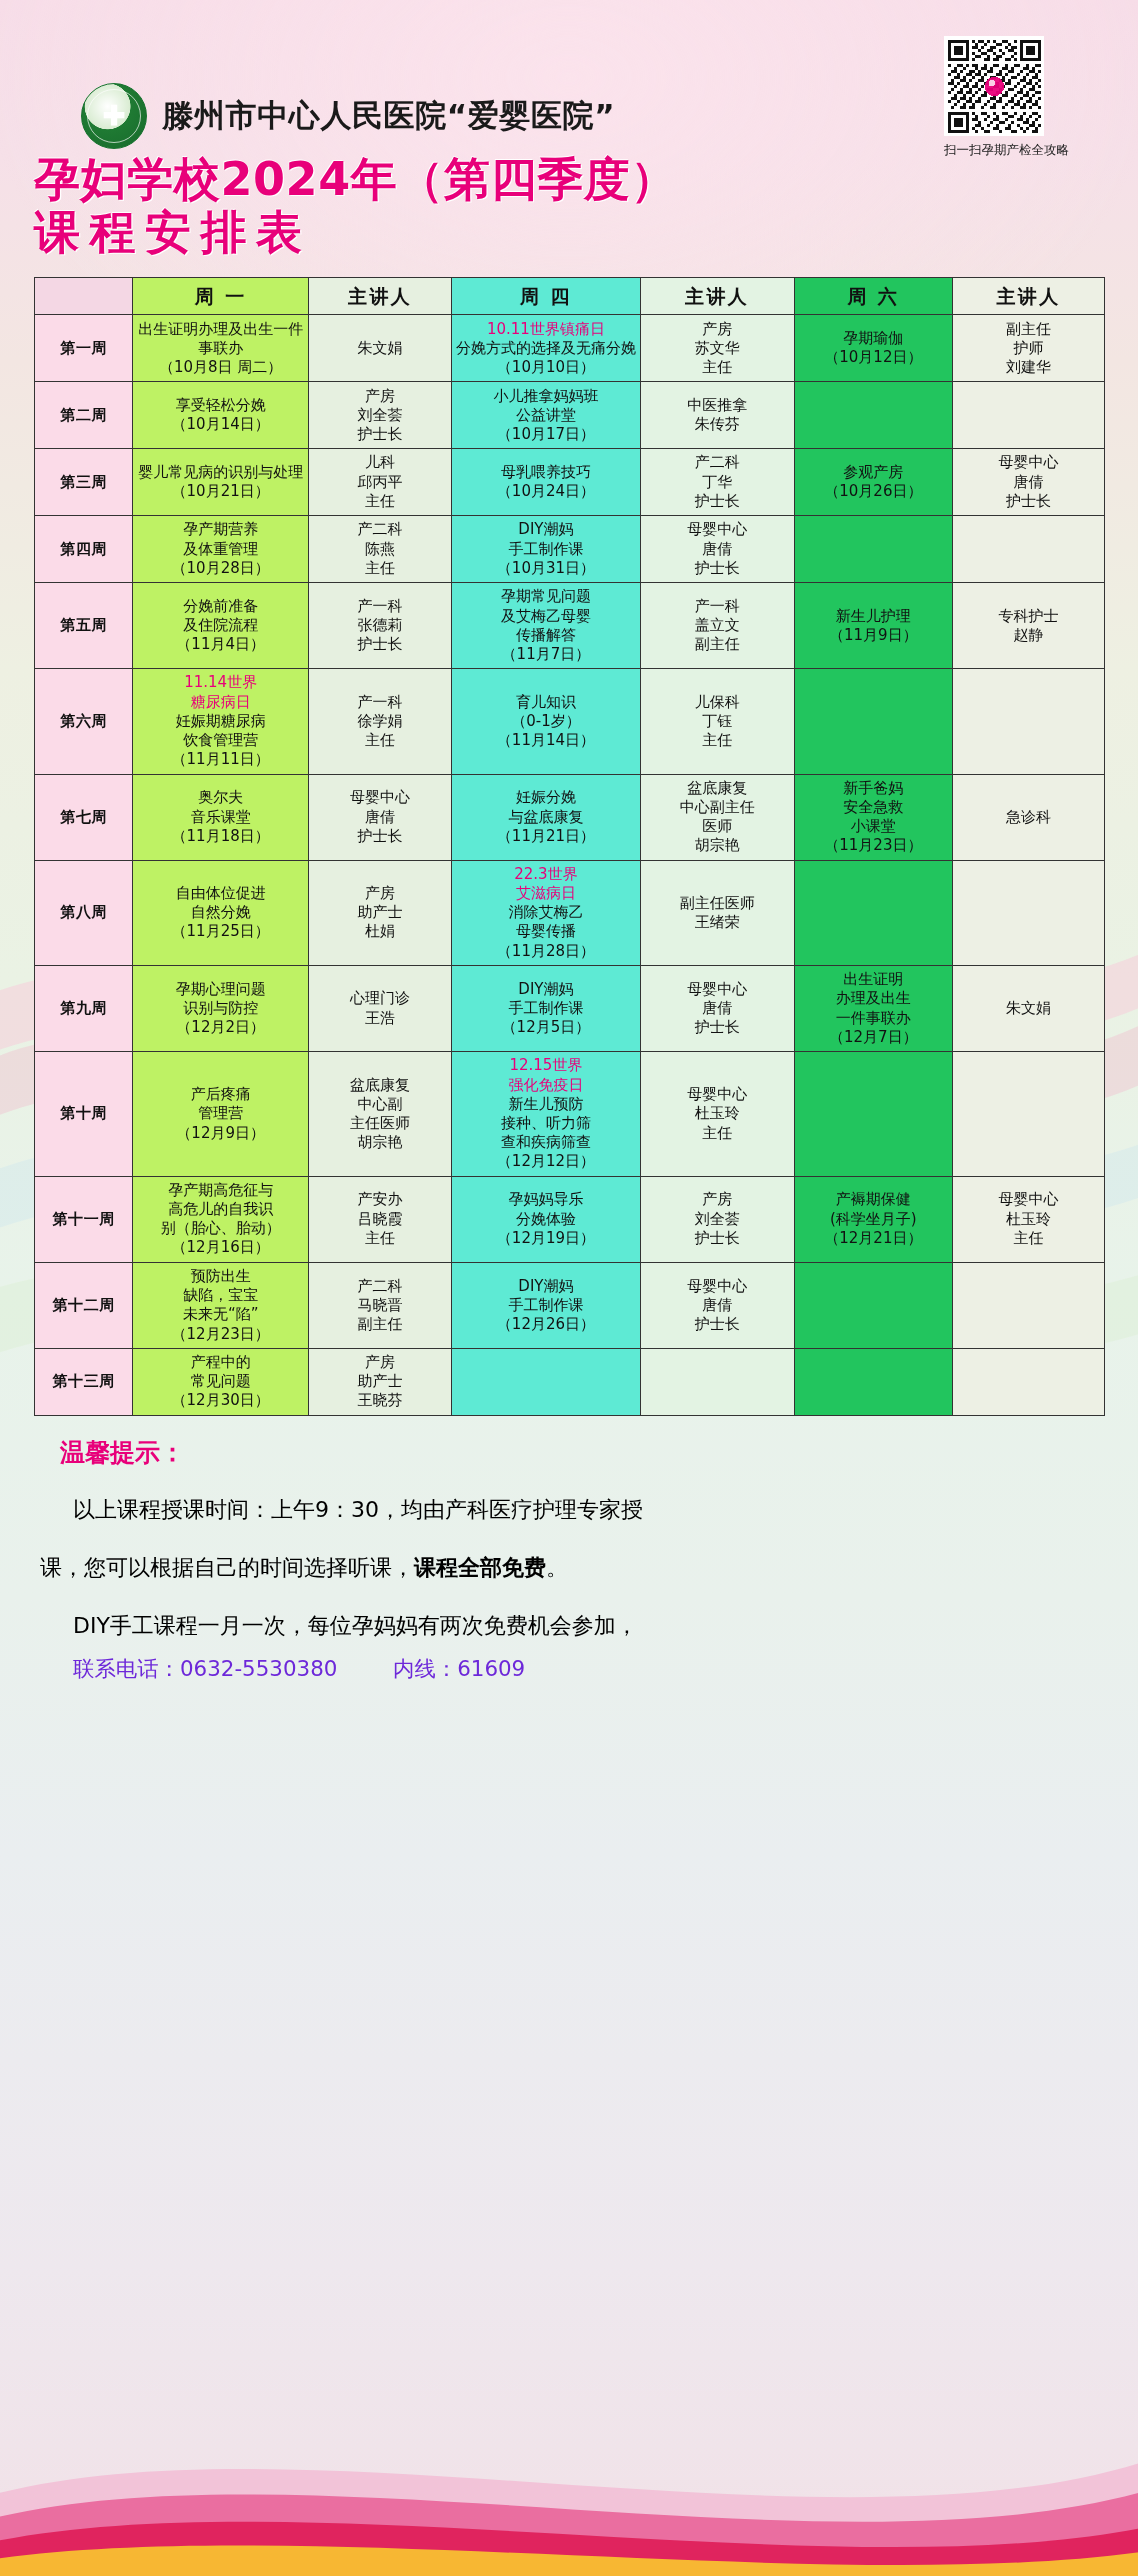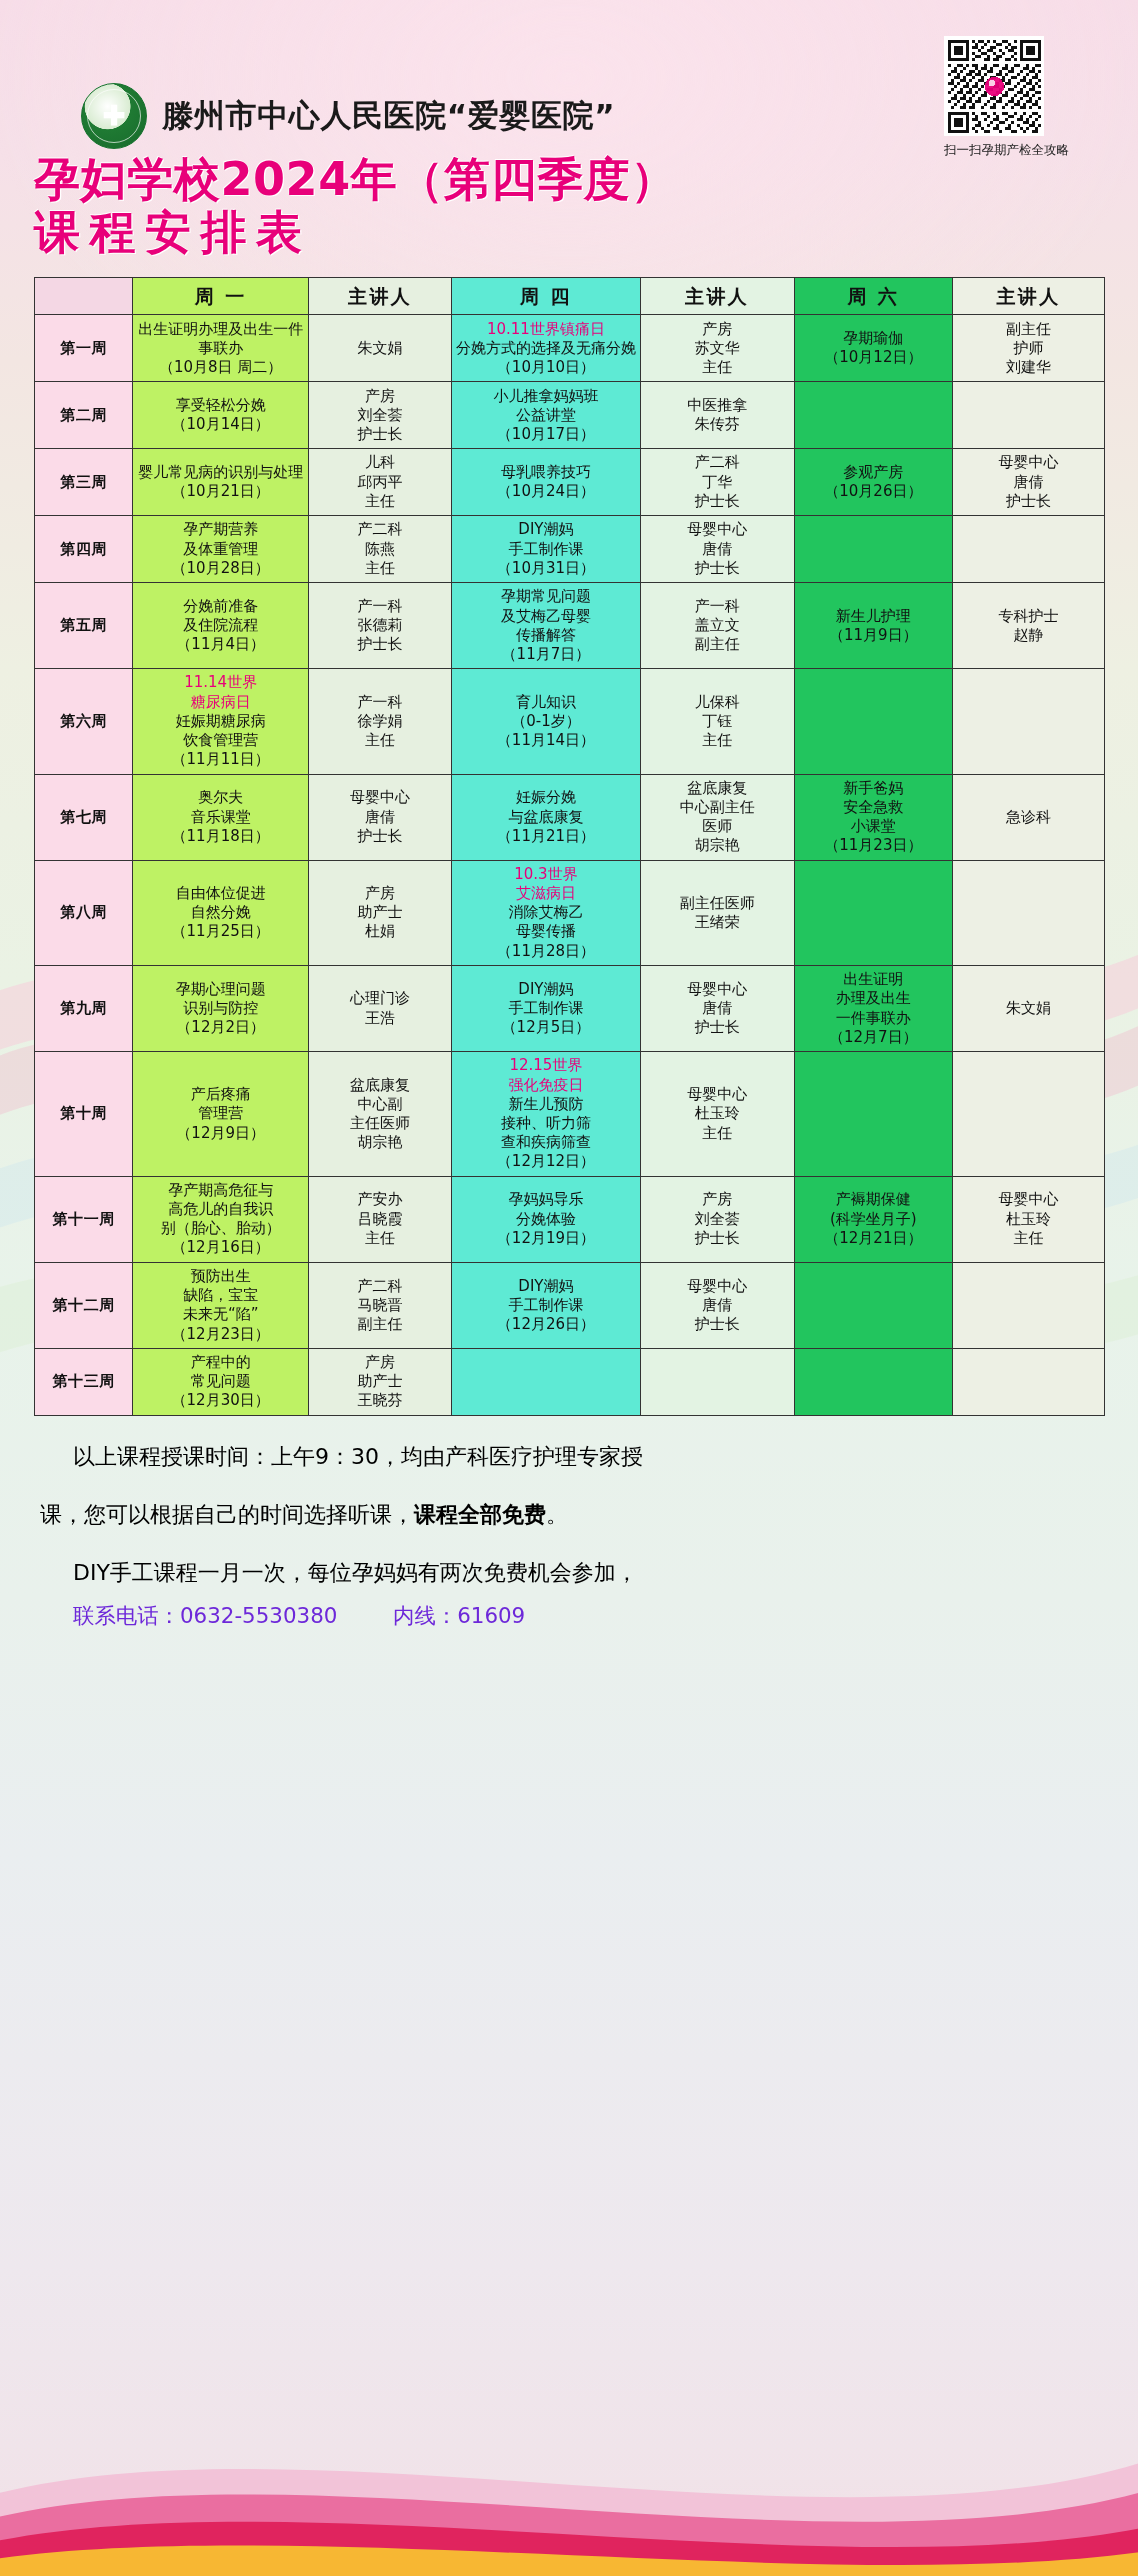--- a/index.html
+++ b/index.html
@@ -462,21 +462,21 @@
           <td class="c-sp1"><span>母婴中心<br>唐倩<br>护士长</span></td>
           <td class="c-thu"><span>妊娠分娩<br>与盆底康复<br>（11月21日）</span></td>
           <td class="c-sp2"><span>盆底康复<br>中心副主任<br>医师<br>胡宗艳</span></td>
           <td class="c-sat"><span>新手爸妈<br>安全急救<br>小课堂<br>（11月23日）</span></td>
           <td class="c-sp3"><span>急诊科</span></td>
         </tr>
         <tr>
           <td class="week">第八周</td>
           <td class="c-mon"><span>自由体位促进<br>自然分娩<br>（11月25日）</span></td>
           <td class="c-sp1"><span>产房<br>助产士<br>杜娟</span></td>
-          <td class="c-thu"><span class="hl">10.3</span><span class="hl">世界<br>艾滋病日</span><br><span>消除艾梅乙<br>母婴传播<br>（11月28日）</span></td>
+          <td class="c-thu"><span class="hl">22.3</span><span class="hl">世界<br>艾滋病日</span><br><span>消除艾梅乙<br>母婴传播<br>（11月28日）</span></td>
           <td class="c-sp2"><span>副主任医师<br>王绪荣</span></td>
           <td class="c-sat"></td>
           <td class="c-sp3"></td>
         </tr>
         <tr>
           <td class="week">第九周</td>
           <td class="c-mon"><span>孕期心理问题<br>识别与防控<br>（12月2日）</span></td>
           <td class="c-sp1"><span>心理门诊<br>王浩</span></td>
           <td class="c-thu"><span>DIY潮妈<br>手工制作课<br>（12月5日）</span></td>
           <td class="c-sp2"><span>母婴中心<br>唐倩<br>护士长</span></td>
@@ -516,20 +516,21 @@
           <td class="c-sp1"><span>产房<br>助产士<br>王晓芬</span></td>
           <td class="c-thu"></td>
           <td class="c-sp2"></td>
           <td class="c-sat"></td>
           <td class="c-sp3"></td>
         </tr>
       </tbody>
   </table>
 
   <div class="notice">
+    <div class="notice-title">温馨提示：</div>
     <p class="ind"><span>以上课程授课时间：上午9：30，均由产科医疗护理专家授</span></p>
     <p><span>课，您可以根据自己的时间选择听课，</span><b>课程全部免费</b><span>。</span></p>
     <p class="ind"><span>DIY手工课程一月一次，每位孕妈妈有两次免费机会参加，</span></p>
     <div class="phone">
       <span>联系电话：0632-5530380</span>
       <span class="gap"></span>
       <span>内线：61609</span>
     </div>
   </div>
 

